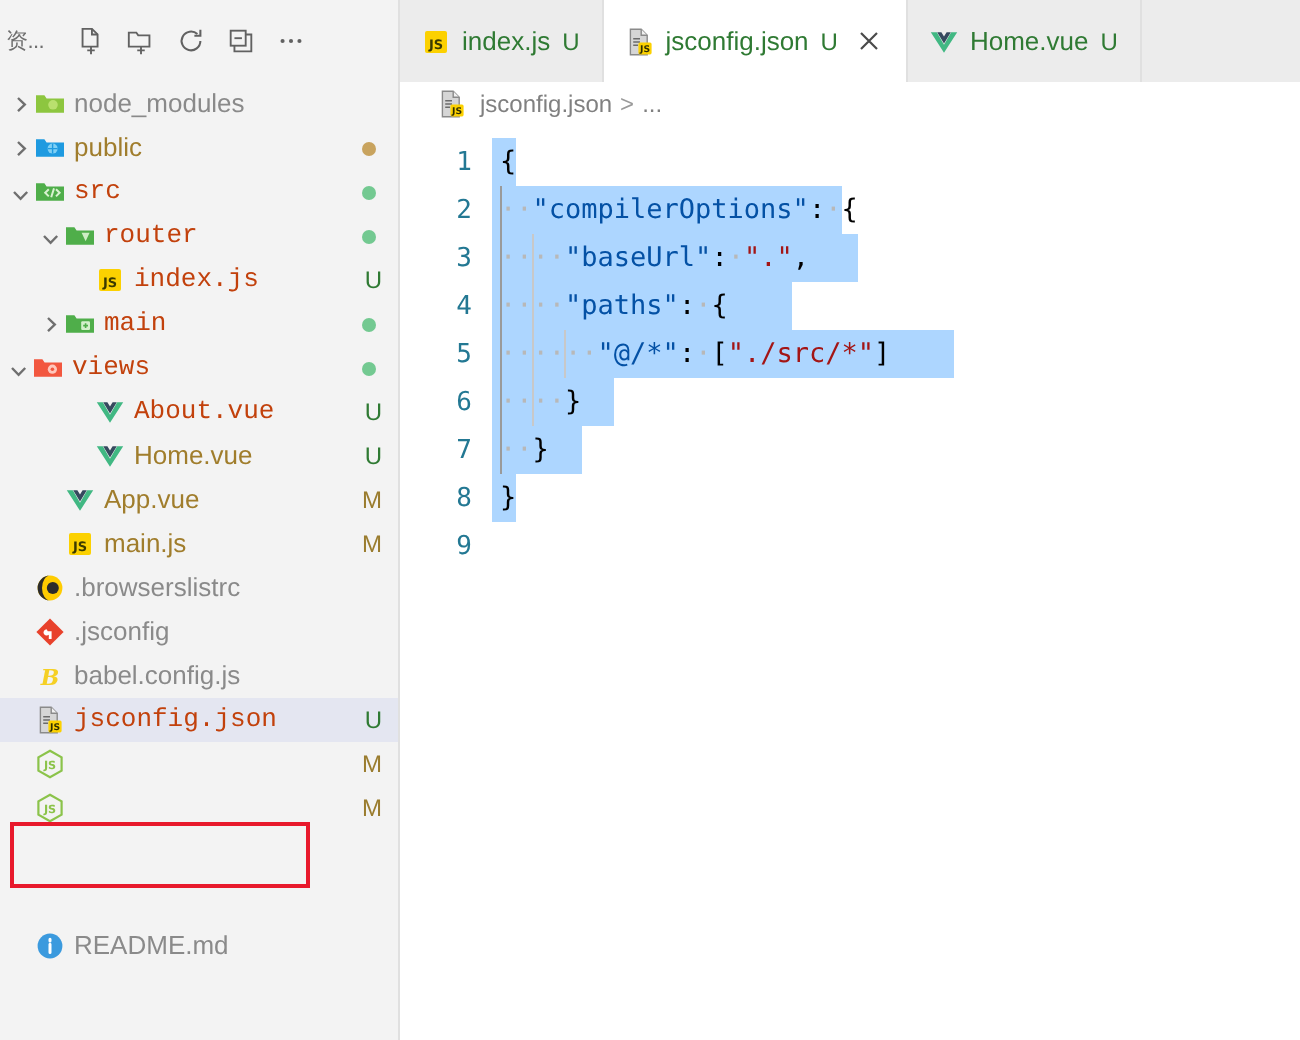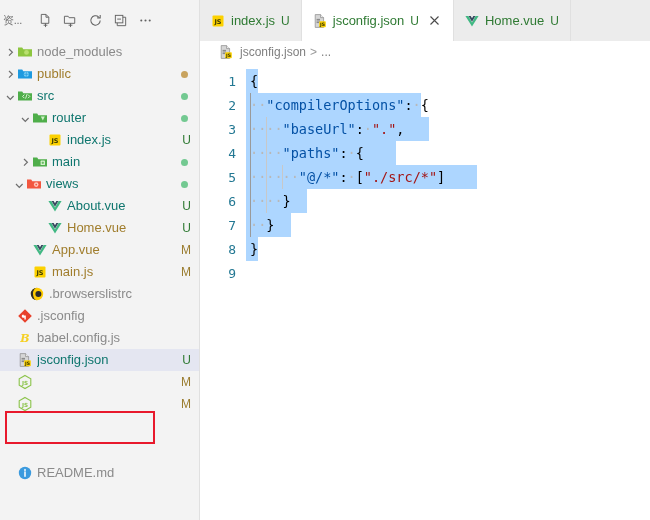--- a/index.html
+++ b/index.html
@@ -77,21 +77,21 @@
     right: 11px; top: 8px; line-height: 0;
     width: 7px; height: 7px; border-radius: 50%;
   }
   .st-U { color: #2f7a33; }
   .st-M { color: #9a7c2e; }
   .dot-green { background: #73c991; }
   .dot-tan   { background: #c8a35e; }
 
   .c-gray  { color: #8a8a8a; }
   .c-brown { color: #a07d2c; }
-  .c-green { color: #0f766e; }
+  .c-green { color: #c2410c; font-family: Liberation Mono, monospace; }
 
   
   #annot-box {
     position: absolute;
     left: 5px; top: 411px;
     width: 150px; height: 33px;
     border: 2px solid #e8192c;
     pointer-events: none;
     z-index: 30;
   }
@@ -285,21 +285,21 @@
           <div class="ficon">
             <svg width="16" height="16" viewBox="0 0 16 16">
               <path d="M1 3.6h4.2l1.1 1.6H15v7.2H1z" fill="#4fae4a"></path>
               <rect x="8.6" y="6.6" width="4.4" height="4.4" rx=".6" fill="#d4f0cc"></rect>
               <path d="M10.8 7.6v2.4M9.6 8.8h2.4" stroke="#4fae4a" stroke-width=".8"></path>
             </svg>
           </div>
           <div class="label c-green">main</div>
           <div class="status dot dot-green"></div>
         </div>
-        <div class="row" style="padding-left: 13px;">
+        <div class="row" style="padding-left: 3px;">
           <div class="twisty">
             <svg width="12" height="12" viewBox="0 0 12 12" fill="none" stroke="#6f6f6f" stroke-width="1.2">
               <path d="M3 6l3.3 3.4L9.6 6"></path>
             </svg>
           </div>
           <div class="ficon">
             <svg width="16" height="16" viewBox="0 0 16 16">
               <path d="M1 3.6h4.2l1.1 1.6H15v7.2H1z" fill="#f2573f"></path>
               <circle cx="10.2" cy="8.6" r="2.3" fill="#ffc7bc"></circle>
               <circle cx="10.2" cy="8.6" r=".9" fill="#f2573f"></circle>
@@ -345,21 +345,21 @@
           <div class="twisty"></div>
           <div class="ficon">
             <svg width="16" height="16" viewBox="0 0 16 16">
               <rect x="2.5" y="2.5" width="11" height="11" rx="1" fill="#fcd100"></rect>
               <text x="8" y="11.4" font-family="DejaVu Sans" font-size="6.5" font-weight="bold" fill="#3a3a00" text-anchor="middle">JS</text>
             </svg>
           </div>
           <div class="label c-brown">main.js</div>
           <div class="status st-M">M</div>
         </div>
-        <div class="row" style="padding-left: 16px;">
+        <div class="row" style="padding-left: 4px;">
           <div class="twisty"></div>
           <div class="ficon">
             <svg width="16" height="16" viewBox="0 0 16 16">
               <circle cx="8" cy="8" r="6.2" fill="#ffcc00"></circle>
               <path d="M8 1.8a6.2 6.2 0 0 0 0 12.4 4 6.2 0 0 1 0-12.4z" fill="#2b2b2b"></path>
               <circle cx="9.4" cy="8" r="3" fill="#2b2b2b"></circle>
             </svg>
           </div>
           <div class="label c-gray">.browserslistrc</div>
         </div>

